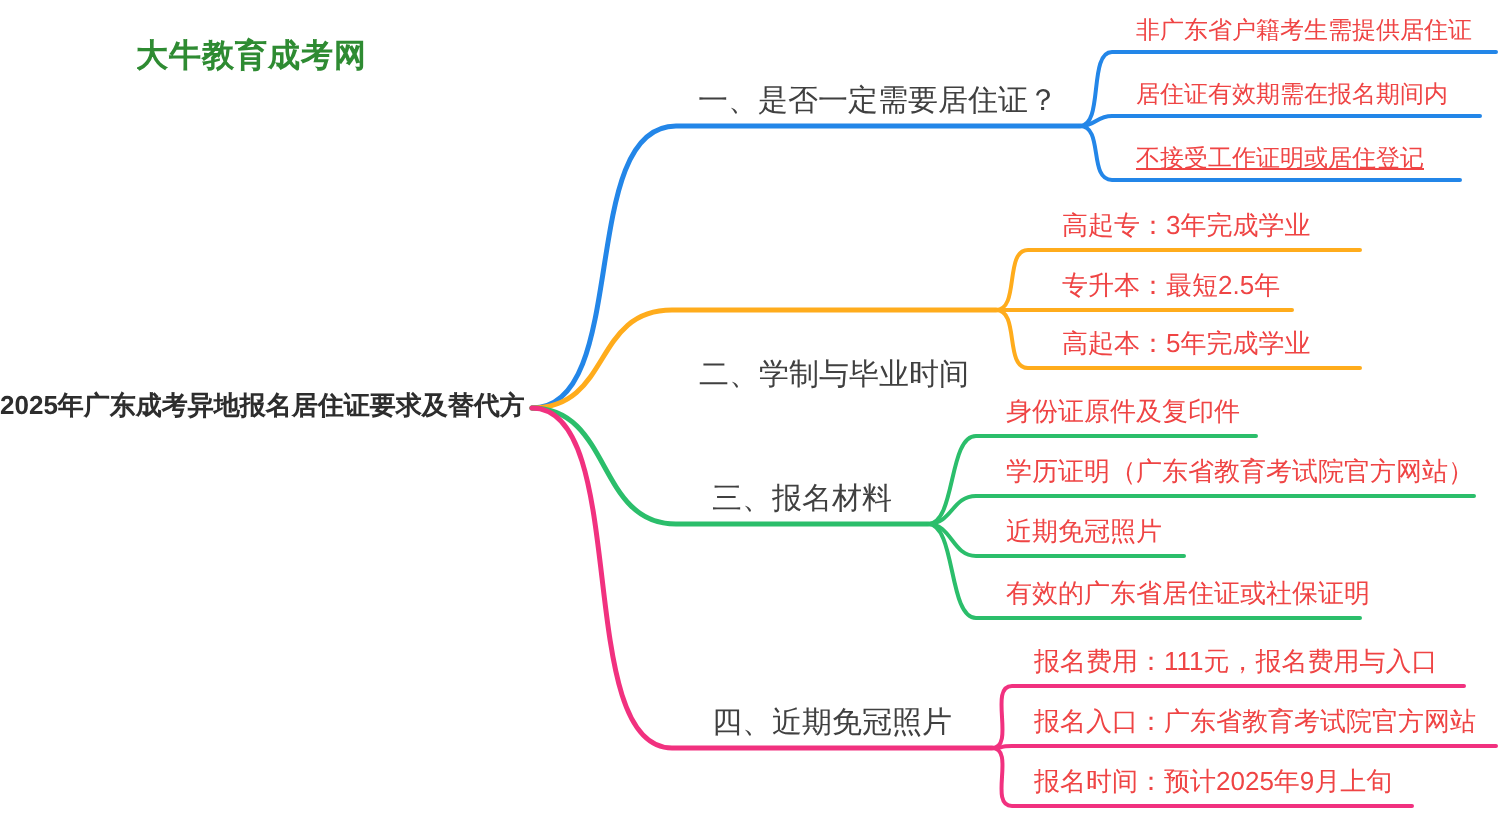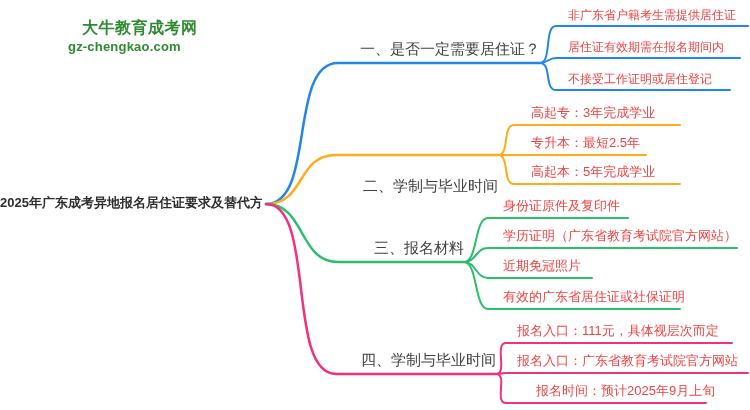--- a/index.html
+++ b/index.html
@@ -17,53 +17,52 @@
   .logo-bubble{position:absolute;left:4px;top:10px;width:32px;height:31px;
     background:#fff;border:2px solid #a8a8a8;border-radius:50% 50% 50% 12%;}
   .logo-tail{position:absolute;left:8px;top:41px;width:0;height:0;
     border-left:3px solid transparent;border-right:7px solid transparent;
     border-top:9px solid #a8a8a8;transform:rotate(18deg);}
   .logo-chars{position:absolute;left:9px;top:15px;width:26px;text-align:center;
     font-family:"DejaVu Serif","Liberation Serif",serif;font-weight:bold;
     font-size:12px;letter-spacing:-1px;color:#1a1a1a;}
   .logo-seal{position:absolute;left:31px;top:13px;width:7px;height:7px;
     background:#CC3226;border-radius:1px;}
-  .logo-name{position:absolute;left:68px;top:6px;font-size:16px;font-weight:bold;
+  .logo-name{position:absolute;left:54px;top:6px;font-size:16px;font-weight:bold;
     color:#2E8B32;letter-spacing:0.5px;}
   .logo-url{position:absolute;left:54px;top:27px;font-size:13px;font-weight:bold;
     color:#2E8B32;letter-spacing:0.2px;}
   
   svg.lines{position:absolute;left:0;top:0;}
   .root-topic{
     position:absolute;left:0px;top:194px;width:262px;text-align:right;
     font-size:13px;font-weight:bold;color:#2d2d2d;white-space:nowrap;overflow:hidden;
   }
   .topic{
-    position:absolute;height:20px;line-height:20px;text-align:right;
-    font-size:15px;color:#404040;white-space:nowrap;font-family:Liberation Mono, monospace;
+    position:absolute;height:20px;line-height:20px;text-align:center;
+    font-size:15px;color:#404040;white-space:nowrap;
   }
   .leaf{
     position:absolute;height:20px;line-height:20px;
     font-size:13px;color:#ef4444;white-space:nowrap;
   }
   .leaf.small{font-size:12px;}
   path{fill:none;stroke-linecap:round;}
   .blue  {stroke:#2386E8;}
   .orange{stroke:#FFAC1C;}
   .green {stroke:#2BBE6B;}
   .pink  {stroke:#F1317F;}
   .trunk {stroke-width:2.5px;}
   .child {stroke-width:2px;}
 </style>
 </head>
 <body>
 
 <div class="logo">
   <div class="logo-name">大牛教育成考网</div>
-  <div class="logo-url">gz-chengkao.com</div>
 </div>
 
 <svg class="lines" width="750" height="410" viewBox="0 0 750 410">
 
   <g>
     <path class="blue trunk" d="M266,204 C316,204 288,63 338,63 L540,63"></path>
     <path class="blue child" d="M540,63 C552,63 544,26 556,26 L748,26"></path>
     <path class="blue child" d="M540,63 C548,63 548,58 556,58 L740,58"></path>
     <path class="blue child" d="M540,63 C552,63 544,90 556,90 L730,90"></path>
   </g>
@@ -89,29 +88,29 @@
     <path class="pink child" d="M496,374 C504,374 498,373 506,373 L748,373"></path>
     <path class="pink child" d="M496,374 C508,374 494,403 506,403 L706,403"></path>
   </g>
 </svg>
 
 <div class="root-topic">2025年广东成考异地报名居住证要求及替代方案</div>
 
 <div class="topic" style="left:338px;top:41px;width:202px;">一、是否一定需要居住证？</div>
 <div class="leaf small" style="left:568px;top:5px;">非广东省户籍考生需提供居住证</div>
 <div class="leaf small" style="left:568px;top:37px;">居住证有效期需在报名期间内</div>
-<div class="leaf small" style="left:568px;top:69px;">不接受工作证明或居住登记</div>
+<div class="leaf small" style="left:568px;top:69px;text-decoration:underline;">不接受工作证明或居住登记</div>
 
 <div class="topic" style="left:336px;top:133px;width:162px;margin-top:45px;">二、学制与毕业时间</div>
 <div class="leaf" style="left:531px;top:103px;">高起专：3年完成学业</div>
 <div class="leaf" style="left:531px;top:133px;">专升本：最短2.5年</div>
 <div class="leaf" style="left:531px;top:162px;">高起本：5年完成学业</div>
 
 <div class="topic" style="left:338px;top:240px;width:126px;">三、报名材料</div>
 <div class="leaf" style="left:503px;top:196px;text-align:center;">身份证原件及复印件</div>
 <div class="leaf" style="left:503px;top:226px;">学历证明（广东省教育考试院官方网站）</div>
 <div class="leaf" style="left:503px;top:256px;">近期免冠照片</div>
 <div class="leaf" style="left:503px;top:287px;">有效的广东省居住证或社保证明</div>
 
-<div class="topic" style="left:336px;top:352px;width:160px;">四、学制与毕业时间</div>
-<div class="leaf" style="left:517px;top:321px;">报名入口：111元，具体视层次而定</div>
+<div class="topic" style="left:336px;top:352px;width:160px;">四、近期免冠照片</div>
+<div class="leaf" style="left:517px;top:321px;">报名费用：111元，报名费用与入口</div>
 <div class="leaf" style="left:517px;top:351px;">报名入口：广东省教育考试院官方网站</div>
-<div class="leaf" style="left:536px;top:381px;">报名时间：预计2025年9月上旬</div>
+<div class="leaf" style="left:517px;top:381px;">报名时间：预计2025年9月上旬</div>
 
 </body></html>

